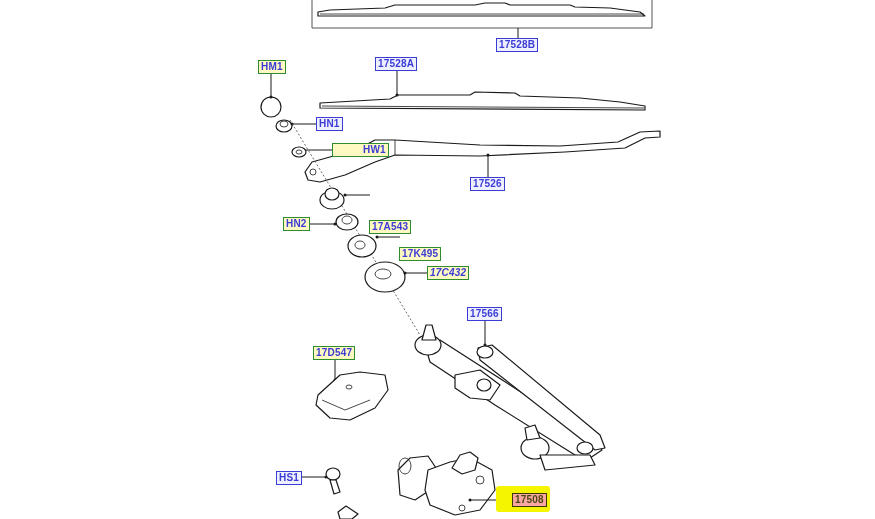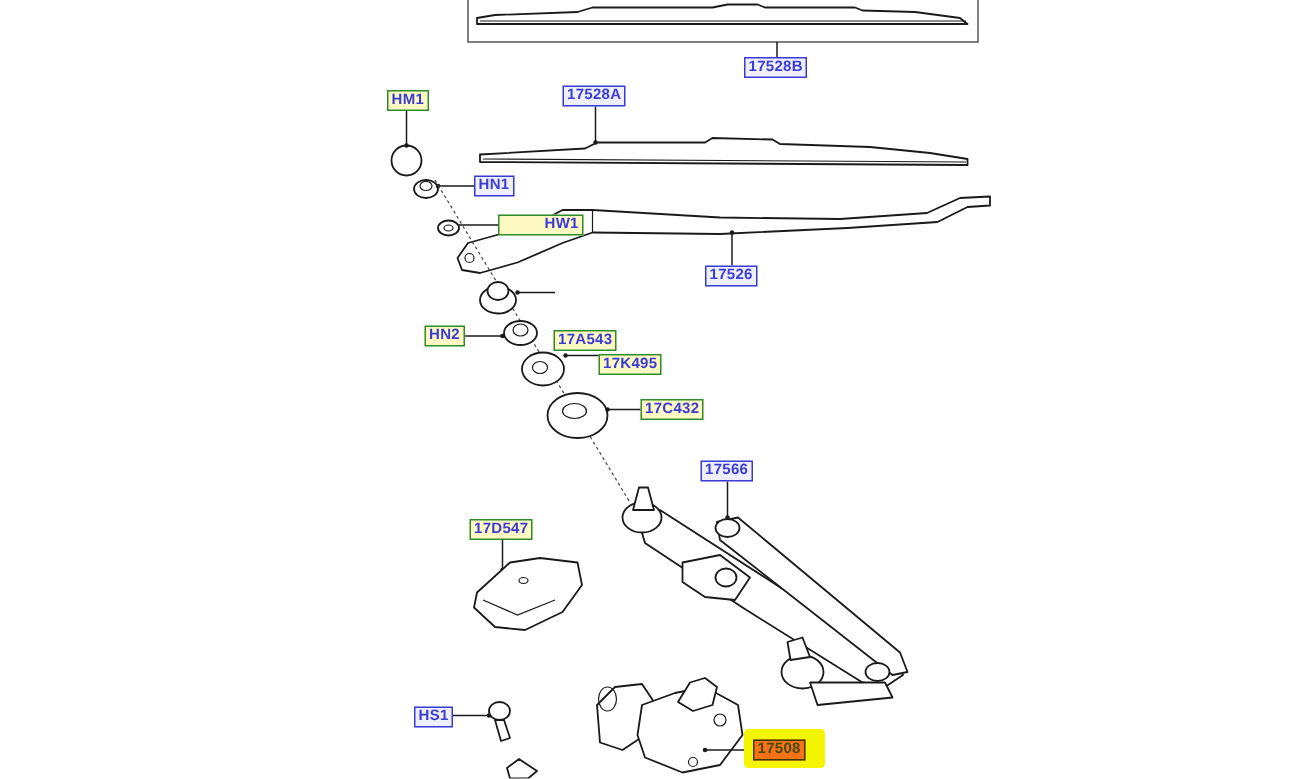--- a/index.html
+++ b/index.html
@@ -11,21 +11,21 @@
   .dot { fill: #1a1a1a; }
   .dash { fill: none; stroke: #444; stroke-width: 0.8; stroke-dasharray: 2 2; }
   .frame { fill: none; stroke: #555; stroke-width: 1; }
   .label {
     position: absolute; font-size: 10px; font-weight: bold; line-height: 12px;
     padding: 0 2px; border: 1.5px solid; background: #ffffff; white-space: nowrap;
     cursor: pointer; letter-spacing: 0.2px; text-align: right;
   }
   .label.blue { color: #3b3bd6; border-color: #3b3bd6; background: #eef0ff; }
   .label.green { color: #3b3bd6; border-color: #2e8b2e; background: #fef9c3; }
-  .label.hl { color: #4a4a10; border-color: #3a3a00; background: #f97316; }
+  .label.hl { color: #4a4a10; border-color: #3a3a00; background: #fca5a5; margin-left: 10px; }
   .hl-glow { position: absolute; background: #f5f500; border-radius: 3px; }
 </style>
 </head>
 <body>
 
 <svg id="diagram" viewBox="0 0 875 519">
 
   <g>
     <polyline class="frame" points="312,0 312,28 652,28 652,0"></polyline>
     <path class="part" d="M318,12 L330,10 L385,8 L395,5 L475,5 L485,3 L505,3 L510,5 L570,5 L575,7 L610,8 L640,12 L645,16 L318,16 Z"></path>
@@ -146,18 +146,18 @@
 <div class="hl-glow" style="left:496px; top:486px; width:54px; height:26px;"></div>
 
 <div class="label blue" style="left:496px; top:38px;">17528B</div>
 <div class="label green" style="left:258px; top:60px;">HM1</div>
 <div class="label blue" style="left:375px; top:57px;">17528A</div>
 <div class="label blue" style="left:316px; top:117px;">HN1</div>
 <div class="label green" style="left:332px; top:143px;padding-left:30px;">HW1</div>
 <div class="label blue" style="left:470px; top:177px;">17526</div>
 <div class="label green" style="left:369px; top:188px;margin-top:32px;">17A543</div>
 <div class="label green" style="left:283px; top:217px;">HN2</div>
-<div class="label green" style="left:399px; top:236px;">17K495</div>
-<div class="label green" style="left:427px; top:266px;">17C432</div>
+<div class="label green" style="left:399px; top:247px;">17K495</div>
+<div class="label green" style="left:427px; top:266px;font-style:italic;">17C432</div>
 <div class="label blue" style="left:467px; top:307px;">17566</div>
 <div class="label green" style="left:313px; top:346px;">17D547</div>
 <div class="label blue" style="left:276px; top:471px;">HS1</div>
 <div class="label hl" style="left:502px; top:493px;">17508</div>
 
 </body></html>

